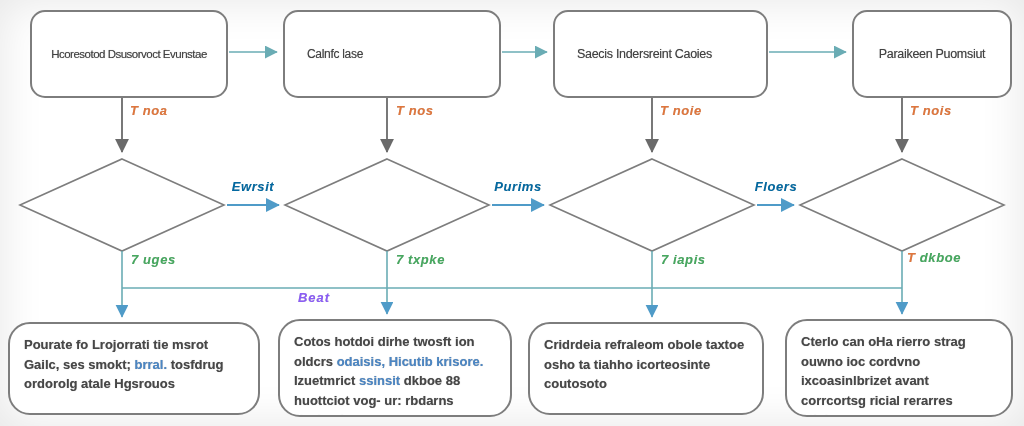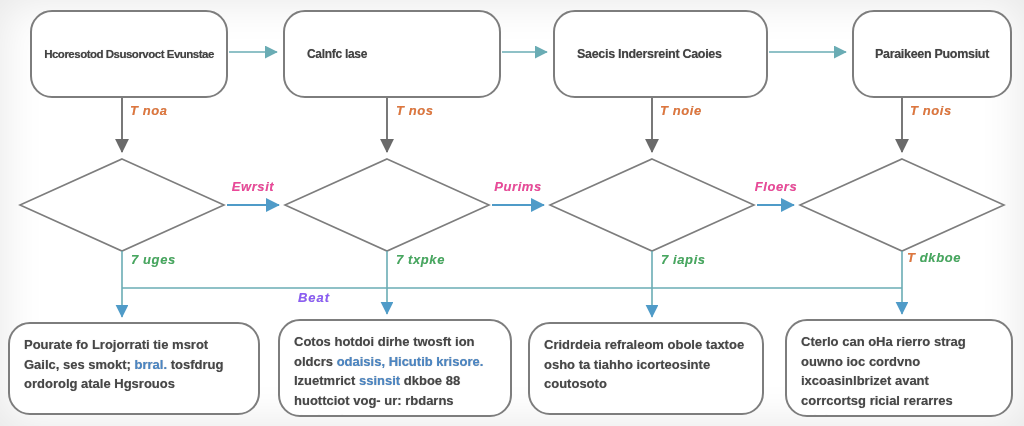--- a/index.html
+++ b/index.html
@@ -5,22 +5,22 @@
   html,body{margin:0;padding:0;background:#fff;}
   .stage{
     position:relative;width:1024px;height:426px;overflow:hidden;
     background:#ffffff;
     box-shadow: inset 0 0 46px rgba(0,0,0,0.10);
     font-family:"Liberation Sans","DejaVu Sans",sans-serif;
   }
   .layer{position:absolute;left:0;top:0;width:1024px;height:426px;}
 
   .box{
-    position:absolute;background:#fff;border:2px solid #7d7d7d;border-radius:22px;
-    box-sizing:border-box;color:#424242;font-weight:700;
+    position:absolute;background:#fff;border:2px solid #7d7d7d;border-radius:15px;
+    box-sizing:border-box;color:#424242;font-weight:400;
     text-shadow:0 0 0.7px rgba(70,70,70,0.55);
     display:flex;align-items:center;overflow:hidden;
   }
   .top-box{font-size:12px;letter-spacing:-0.3px;white-space:nowrap;}
   .tb-left{padding-left:22px;}
   .tb1{left:30px;top:10px;width:198px;height:88px;justify-content:center;font-size:11.5px;letter-spacing:-0.5px;}
   .tb2{left:283px;top:10px;width:218px;height:88px;}
   .tb3{left:553px;top:10px;width:215px;height:88px;font-size:12.5px;}
   .tb4{left:852px;top:10px;width:160px;height:88px;justify-content:center;font-size:12.5px;}
 
@@ -34,21 +34,21 @@
   .bb4{left:785px;top:319px;width:228px;height:98px;}
 
   .seg-link{color:#4a86c5;}
 
   .lbl{
     position:absolute;font-size:13px;font-weight:700;letter-spacing:0.6px;
     text-shadow:0 0 0.6px rgba(0,0,0,0.25);white-space:nowrap;font-style:italic;
   }
   .lbl-orange{color:#e0763c;}
   .lbl-green{color:#46a95f;}
-  .lbl-blue{color:#ec4899;transform:translateX(-50%);}
+  .lbl-blue{color:#0369a1;transform:translateX(-50%);}
   .lbl-beat{color:#8b5cf6;transform:translateX(-50%);letter-spacing:1px;margin-left:48px;}
   .pfx-orange{color:#e0763c;}
   .pfx-green{color:#46a95f;}
 
   svg{display:block;}
 </style>
 </head>
 <body>
 
 <div class="stage">

